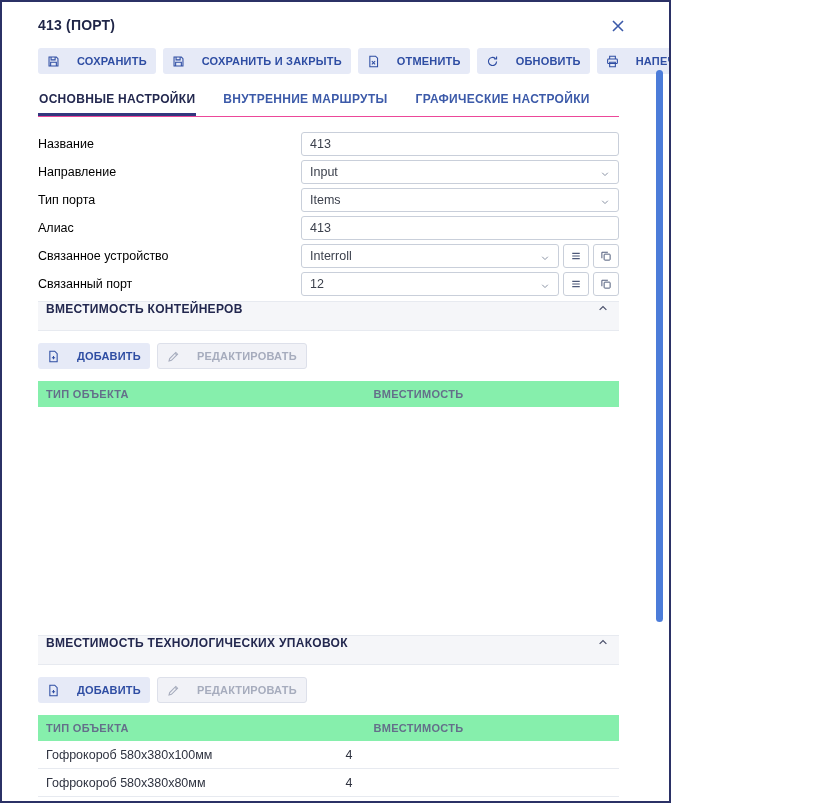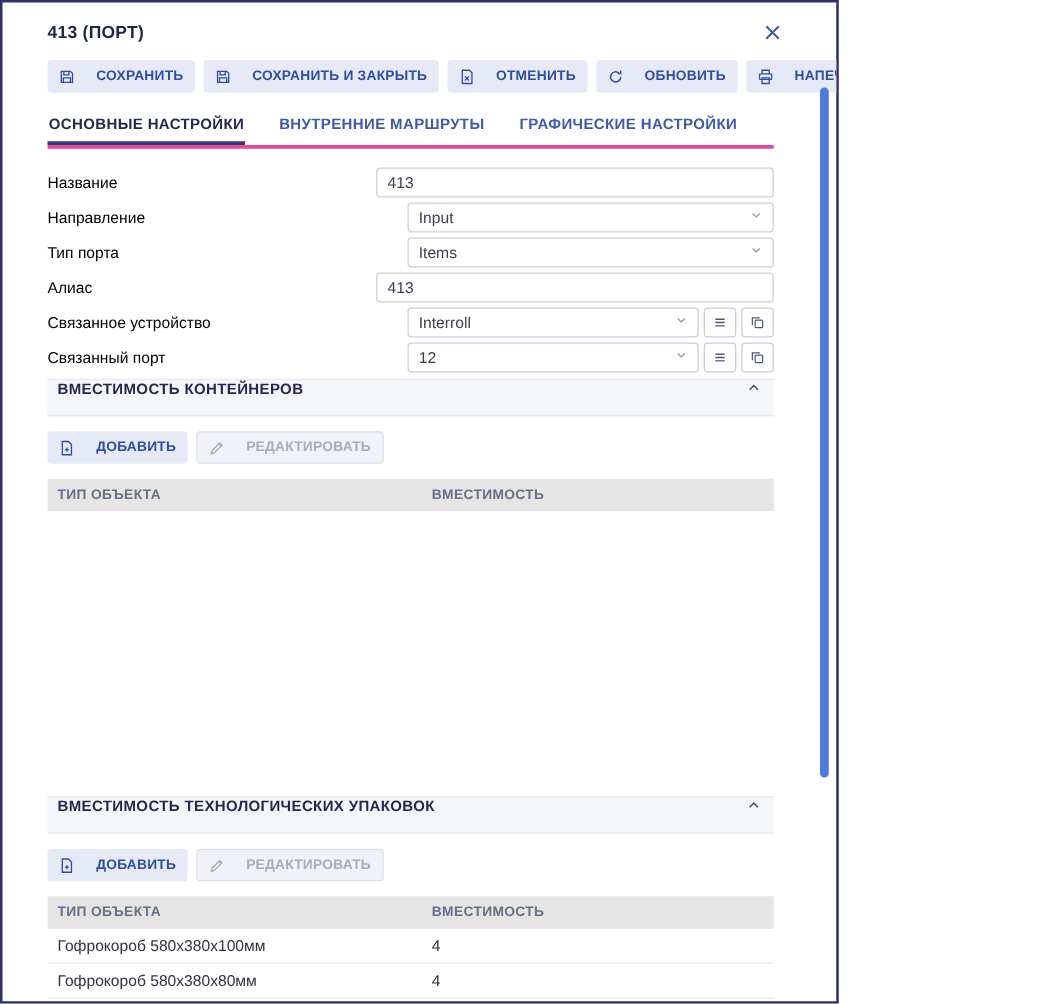--- a/index.html
+++ b/index.html
@@ -32,63 +32,63 @@
     font-family: "Liberation Sans", sans-serif;
     font-size: 11px; font-weight: bold; letter-spacing: .2px;
     padding: 0 9px; height: 26px; cursor: pointer; white-space: nowrap;
   }
   .tb-btn .ic { display: inline-flex; }
   .tb-btn.icon-only { padding: 0 8px; }
   .tb-btn.disabled { background: #f1f2f7; color: #a6acbd; border: 1px solid #dde0ea; cursor: default; text-align: right; }
   .caret { margin-left: 3px; display: inline-flex; }
 
   
-  .tabs { display: flex; gap: 26px; margin-top: 14px; border-bottom: 3px solid #ec4899; }
+  .tabs { display: flex; gap: 26px; margin-top: 14px; border-bottom: 1px solid #ec4899; }
   .tab {
     font-size: 12px; font-weight: bold; letter-spacing: .3px;
     color: #3c5aa9; padding: 4px 1px 7px; cursor: pointer;
     border-bottom: 3px solid transparent;
   }
   .tab.active { color: #23284f; border-bottom-color: #33377e; }
 
   
   .form { margin-top: 15px; }
   .form-row { display: flex; align-items: center; margin-bottom: 4px; height: 24px; }
   .form-row label { width: 263px; font-size: 12.5px; color: #000000; flex: none; }
   .control { flex: 1; display: flex; align-items: center; gap: 4px; }
   .text-input, .selectbox {
     flex: 1; height: 24px;
     border: 1px solid #c9cfda; border-radius: 3px;
     font-family: "Liberation Sans", sans-serif;
     font-size: 12.5px; color: #3c414d;
     padding: 4px 8px; background: #fff; width: 100%;
   }
-  .selectbox { display: flex; align-items: flex-start; justify-content: space-between; cursor: pointer; margin-left: 25px; }
+  .selectbox { display: flex; align-items: flex-end; justify-content: space-between; cursor: pointer; }
   .selectbox .chev { color: #8a93a5; display: inline-flex; }
   .mini-btn {
     width: 26px; height: 24px; flex: none;
     border: 1px solid #c9cfda; border-radius: 3px; background: #fff;
     display: inline-flex; align-items: center; justify-content: center;
     color: #4c5878; cursor: pointer;
   }
 
   
   .section-header {
     margin-top: 5px; height: 30px;
     background: #f5f6f9; border-top: 1px solid #e7eaf0; border-bottom: 1px solid #e7eaf0;
     display: flex; align-items: flex-start; justify-content: space-between;
     padding: 0 10px 0 8px;
   }
   .section-header .title { font-size: 12px; font-weight: bold; letter-spacing: .3px; color: #23284f; }
   .section-header .chev { color: #4a4f6a; display: inline-flex; cursor: pointer; }
   .actions { display: flex; gap: 7px; margin: 12px 0; }
   .thead {
     display: grid; grid-template-columns: 53% 47%;
-    background: #e5e5e5; height: 26px; align-items: center; padding: 0 8px;
-    font-size: 11px; font-weight: bold; letter-spacing: .3px; color: #646f8a;
+    background: #86efac; height: 26px; align-items: center; padding: 0 8px;
+    font-size: 11px; font-weight: bold; letter-spacing: .3px; color: #646f8a; gap: 28px;
   }
   .trow {
     display: grid; grid-template-columns: 53% 47%;
     height: 28px; align-items: center; padding: 0 8px;
     font-size: 12.5px; color: #2f3340;
     border-bottom: 1px solid #e7eaf0;
   }
   .tbody-empty { height: 228px; background: #fff; }
 
   

